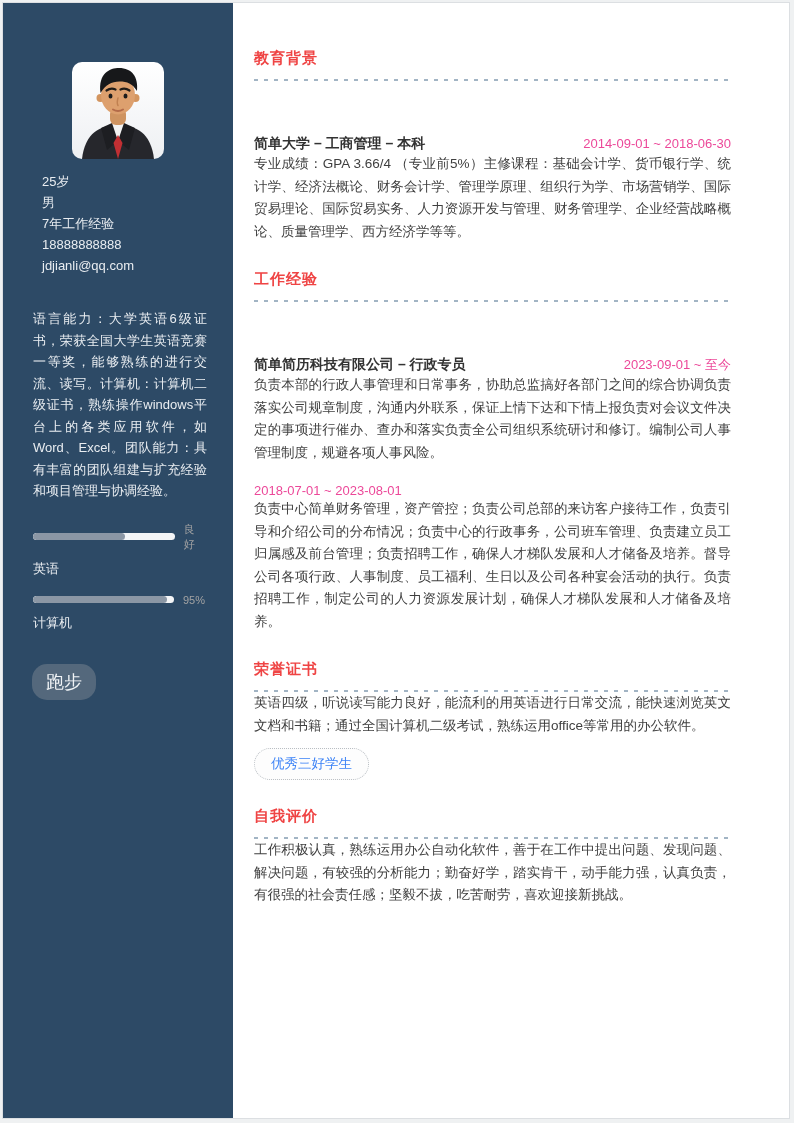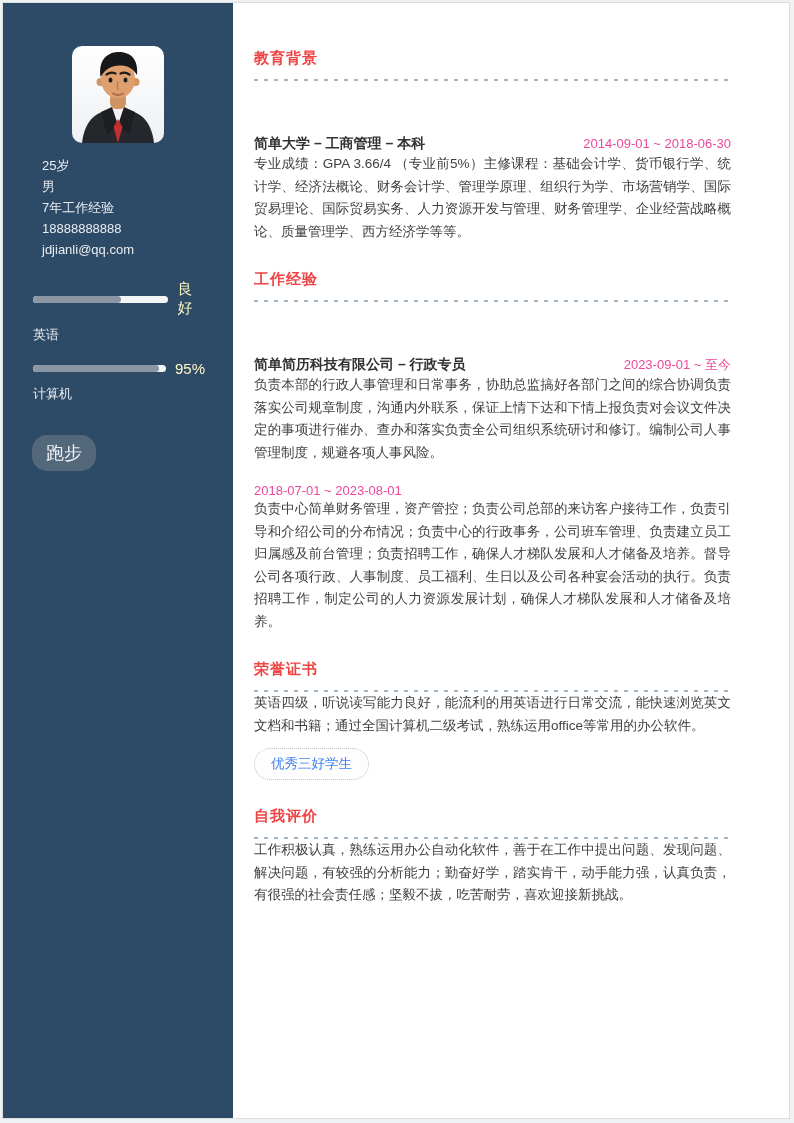--- a/index.html
+++ b/index.html
@@ -16,21 +16,21 @@
     background: #ffffff;
     border: 1px solid #dcdfe2;
     display: flex;
   }
   
   .sidebar {
     width: 230px;
     flex: 0 0 230px;
     background: #2d4a66;
     color: #e9edf1;
-    padding: 43px 0 0 0;
+    padding: 59px 0 0 0;
   }
   .photo {
     width: 92px; height: 97px;
     margin: 0 auto;
     background: linear-gradient(180deg,#ffffff 0%,#eef0f3 100%);
     border-radius: 10px;
     overflow: hidden;
   }
   .photo svg { display: block; width: 100%; height: 100%; }
   .info {
@@ -53,21 +53,21 @@
     background: #f3f5f7;
     border-radius: 4px;
     position: relative;
     overflow: hidden;
   }
   .bar .fill {
     position: absolute; left: 0; top: 0; bottom: 0;
     background: #8b97a5;
     border-radius: 4px;
   }
-  .bar-label { font-size: 15px; color: #fef9c3; }
+  .bar-label { font-size: 11px; color: #a3a3a3; }
   .skill-name { margin-top: 8px; font-size: 13px; }
   .tags { margin: 32px 0 0 29px; }
   .tag {
     display: inline-block;
     background: #54687c;
     color: #f0f3f6;
     font-size: 18px;
     padding: 6px 14px;
     border-radius: 15px;
   }
@@ -145,20 +145,21 @@
     </div>
 
     <ul class="info">
       <li>25岁</li>
       <li>男</li>
       <li>7年工作经验</li>
       <li>18888888888</li>
       <li>jdjianli@qq.com</li>
     </ul>
 
+    <p class="bio">语言能力：大学英语6级证书，荣获全国大学生英语竞赛一等奖，能够熟练的进行交流、读写。计算机：计算机二级证书，熟练操作windows平台上的各类应用软件，如Word、Excel。团队能力：具有丰富的团队组建与扩充经验和项目管理与协调经验。</p>
 
     <div class="skills">
       <div class="skill">
         <div class="bar-row">
           <div class="bar">
             <div class="fill" style="width: 65%;"></div>
           </div>
           <span class="bar-label">良好</span>
         </div>
         <div class="skill-name">英语</div>

